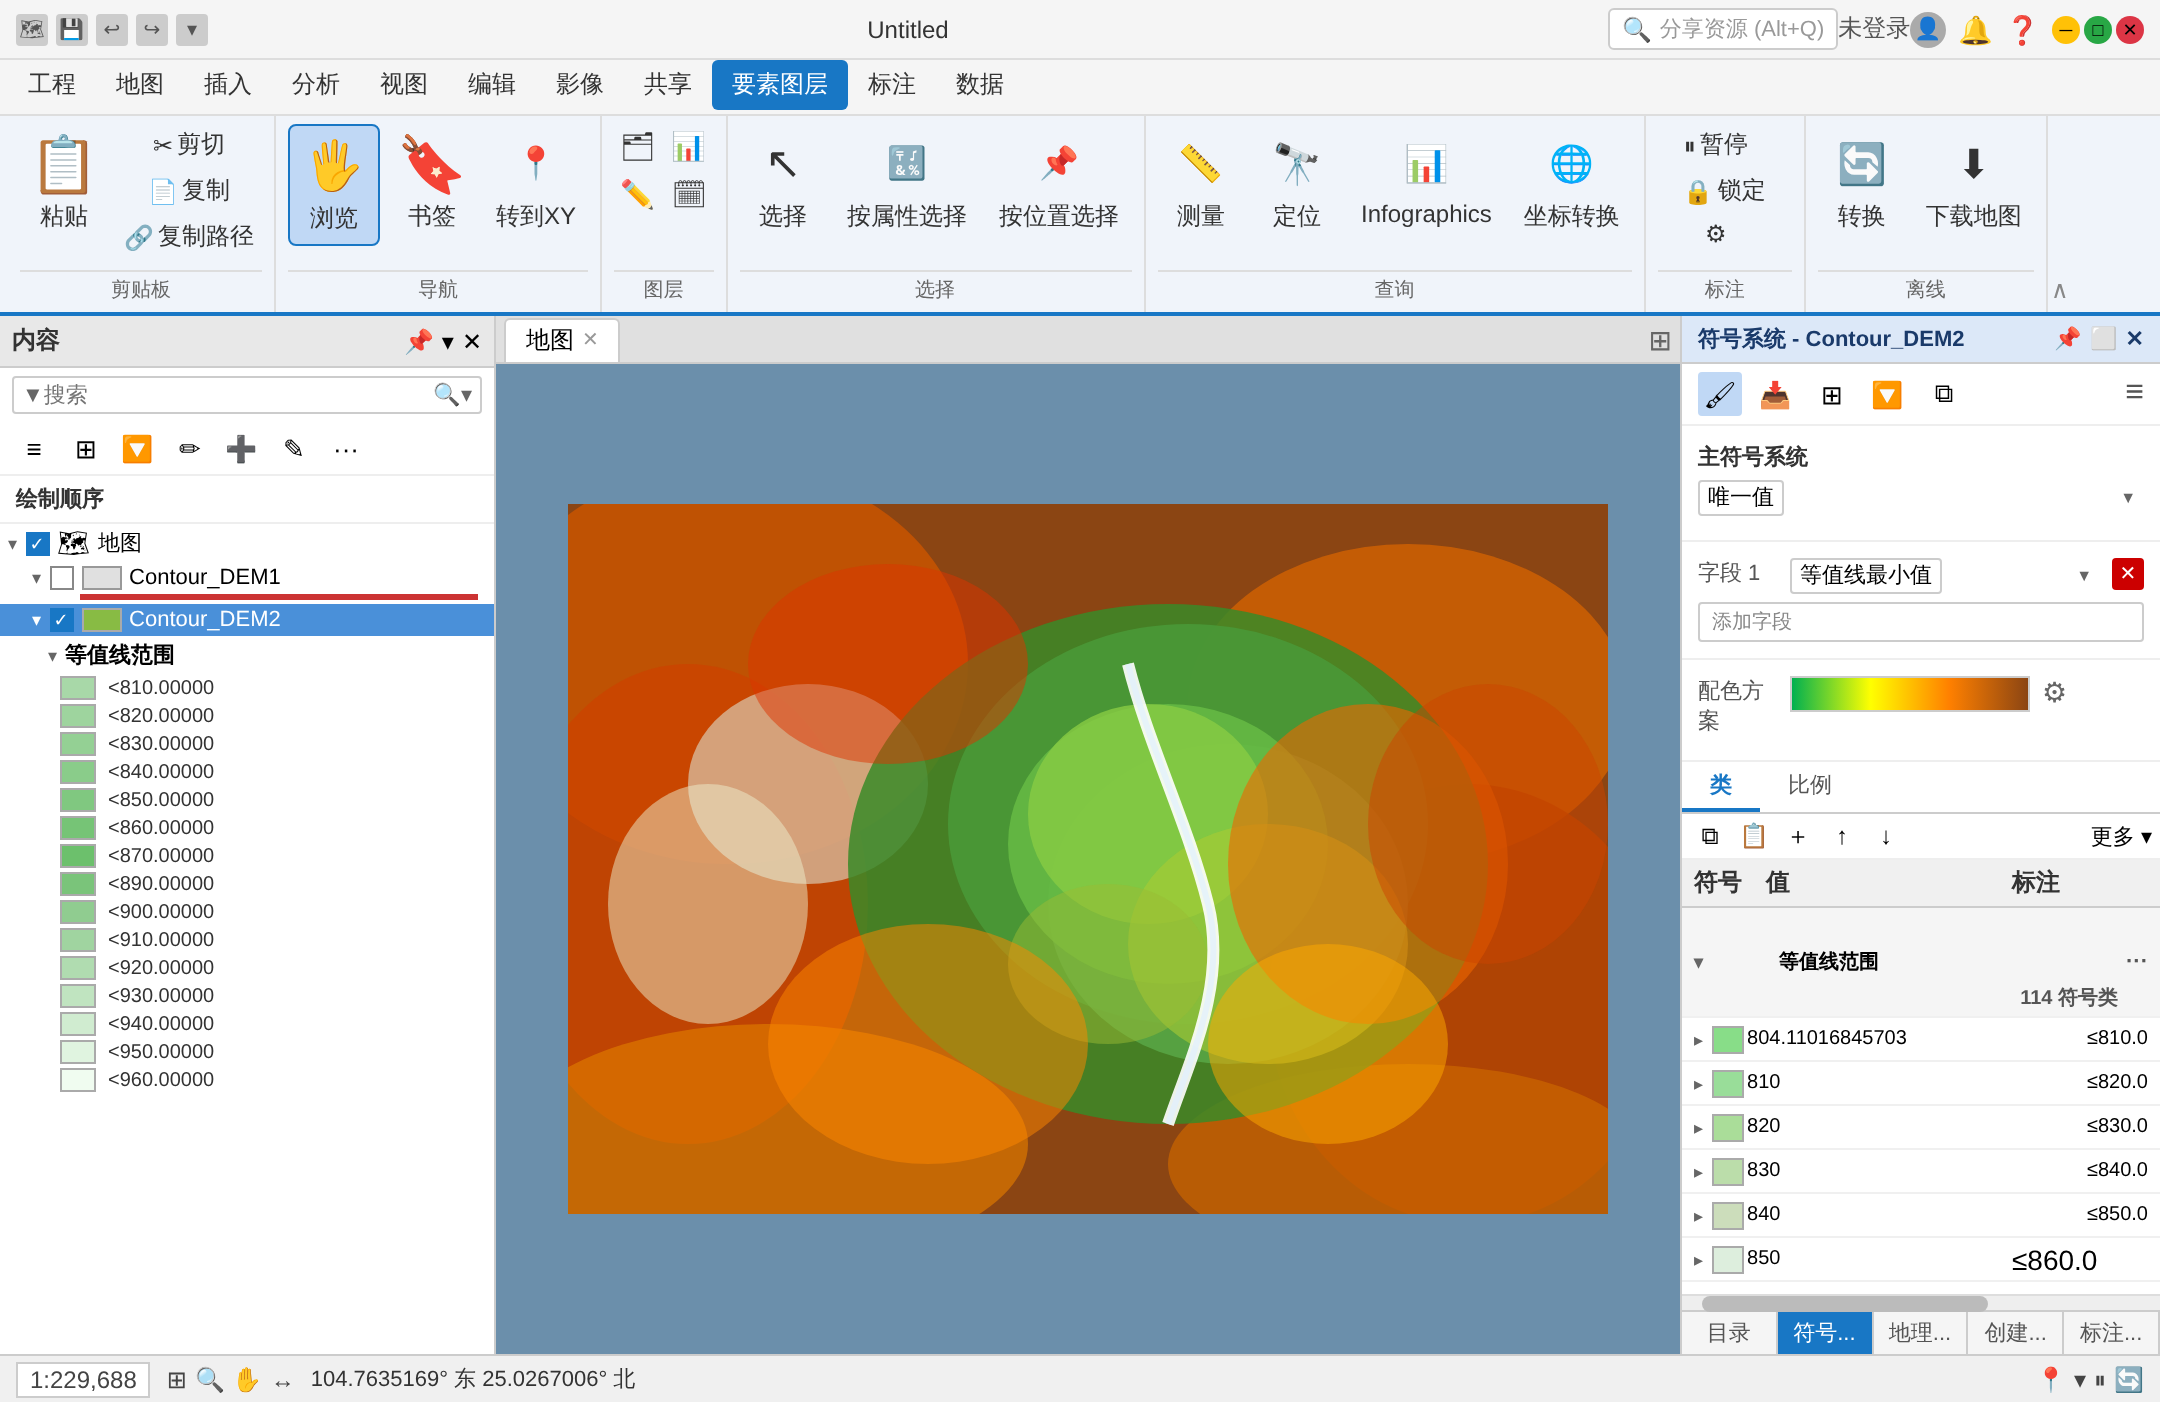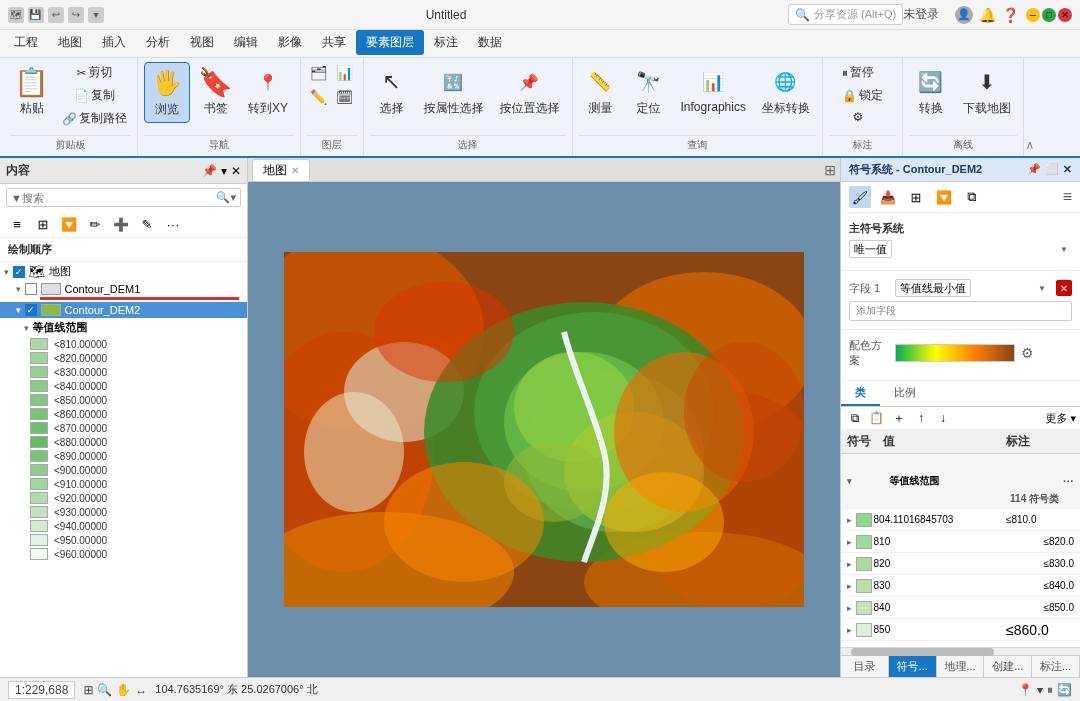--- a/index.html
+++ b/index.html
@@ -14,21 +14,21 @@
       justify-content: space-between;
       border-bottom: 1px solid #ddd;
       padding: 0 8px;
     }
     .title-bar-left { display: flex; align-items: center; gap: 6px; }
     .title-bar-icons { display: flex; gap: 4px; }
     .title-bar-icon { width: 16px; height: 16px; background: #ccc; border-radius: 2px; display: flex; align-items: center; justify-content: center; font-size: 10px; color: #555; }
     .title-center { flex: 1; text-align: center; font-size: 12px; color: #333; }
     .title-search { display: flex; align-items: center; gap: 4px; border: 1px solid #ccc; padding: 2px 6px; border-radius: 3px; background: white; font-size: 11px; color: #999; }
     .title-right { display: flex; align-items: center; gap: 6px; }
-    .title-user { display: flex; align-items: center; gap: 16px; font-size: 11px; color: #555; }
+    .title-user { display: flex; align-items: center; gap: 0; font-size: 11px; color: #555; }
     .win-btns { display: flex; gap: 2px; }
     .win-btn { width: 14px; height: 14px; border-radius: 50%; display: flex; align-items: center; justify-content: center; font-size: 9px; cursor: pointer; }
     .win-btn-min { background: #ffc107; }
     .win-btn-max { background: #28a745; }
     .win-btn-close { background: #dc3545; }
 
     
     .menu-bar {
       height: 28px;
       background: #f5f5f5;
@@ -308,21 +308,21 @@
       display: flex; align-items: center; justify-content: center;
       font-size: 13px;
       cursor: pointer;
       border-radius: 2px;
     }
     .sp-toolbar-btn.active { background: #c0d8f5; }
     .sp-menu { margin-left: auto; font-size: 16px; cursor: pointer; color: #555; }
 
     .sp-section { padding: 8px; border-bottom: 1px solid #eee; }
     .sp-label { font-size: 11px; color: #333; font-weight: bold; margin-bottom: 4px; }
-    .sp-row { display: flex; align-items: center; gap: 6px; margin-bottom: 4px; }
+    .sp-row { display: flex; align-items: flex-start; gap: 6px; margin-bottom: 4px; }
     .sp-row-label { width: 40px; font-size: 11px; color: #555; }
     .sp-select {
       flex: 1;
       border: 1px solid #ccc;
       padding: 2px 4px;
       font-size: 11px;
       border-radius: 2px;
       background: white;
       appearance: none;
       -webkit-appearance: none;
@@ -745,24 +745,20 @@
       </div>
       <div class="legend-item">
         <div class="legend-color" style="background:#76c476;"></div>
         <span class="legend-label">&lt;860.00000</span>
       </div>
       <div class="legend-item">
         <div class="legend-color" style="background:#6cc06c;"></div>
         <span class="legend-label">&lt;870.00000</span>
       </div>
       <div class="legend-item">
-        <div class="legend-color" style="background:#62bc62;"></div>
-        <span class="legend-label">&lt;880.00000</span>
-      </div>
-      <div class="legend-item">
         <div class="legend-color" style="background:#7ac47a;"></div>
         <span class="legend-label">&lt;890.00000</span>
       </div>
       <div class="legend-item">
         <div class="legend-color" style="background:#90cc90;"></div>
         <span class="legend-label">&lt;900.00000</span>
       </div>
       <div class="legend-item">
         <div class="legend-color" style="background:#a0d4a0;"></div>
         <span class="legend-label">&lt;910.00000</span>
@@ -928,21 +924,21 @@
         <span class="sp-col-sym"></span>
         <span class="sp-col-val" style="flex:1;font-size:10px;">等值线范围</span>
         <span style="font-size:10px;color:#555;white-space:nowrap;margin-top:36px;">114 符号类</span>
         <span style="font-size:11px;color:#555;margin-left:4px;cursor:pointer;">···</span>
       </div>
 
       <div class="sp-data-row">
         <span class="sp-expand">▸</span>
         <div class="sp-sym-preview" style="background:#88dd88;"></div>
         <span class="sp-col-val" style="flex:1;font-size:10px;overflow:hidden;text-overflow:ellipsis;white-space:nowrap;">804.11016845703</span>
-        <span class="sp-col-lbl" style="font-size:10px;">≤810.0</span>
+        <span class="sp-col-lbl" style="font-size:10px;text-align:right;">≤810.0</span>
       </div>
       <div class="sp-data-row">
         <span class="sp-expand">▸</span>
         <div class="sp-sym-preview" style="background:#99dd99;"></div>
         <span class="sp-col-val" style="flex:1;font-size:10px;">810</span>
         <span class="sp-col-lbl" style="font-size:10px;text-align:right;">≤820.0</span>
       </div>
       <div class="sp-data-row">
         <span class="sp-expand">▸</span>
         <div class="sp-sym-preview" style="background:#aadd99;"></div>

